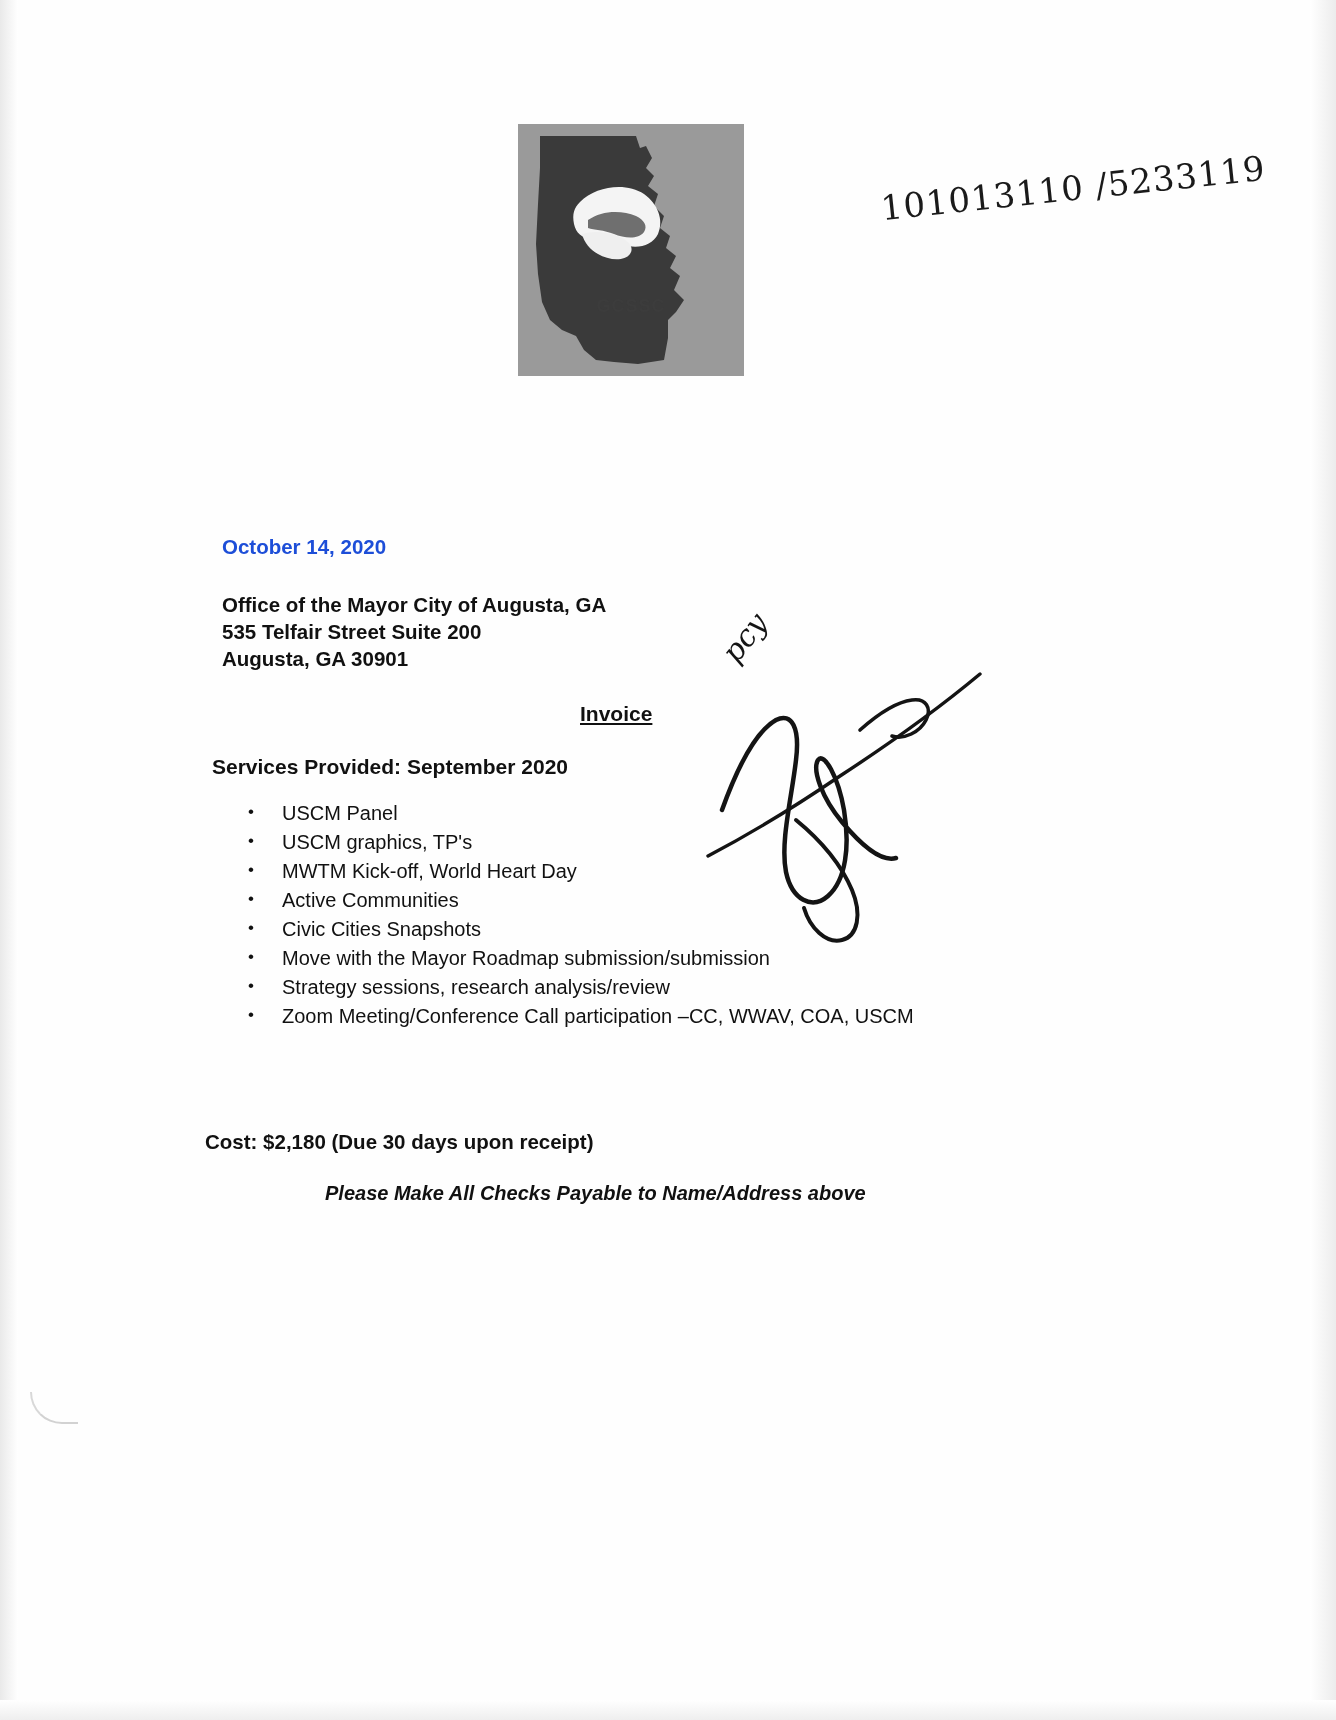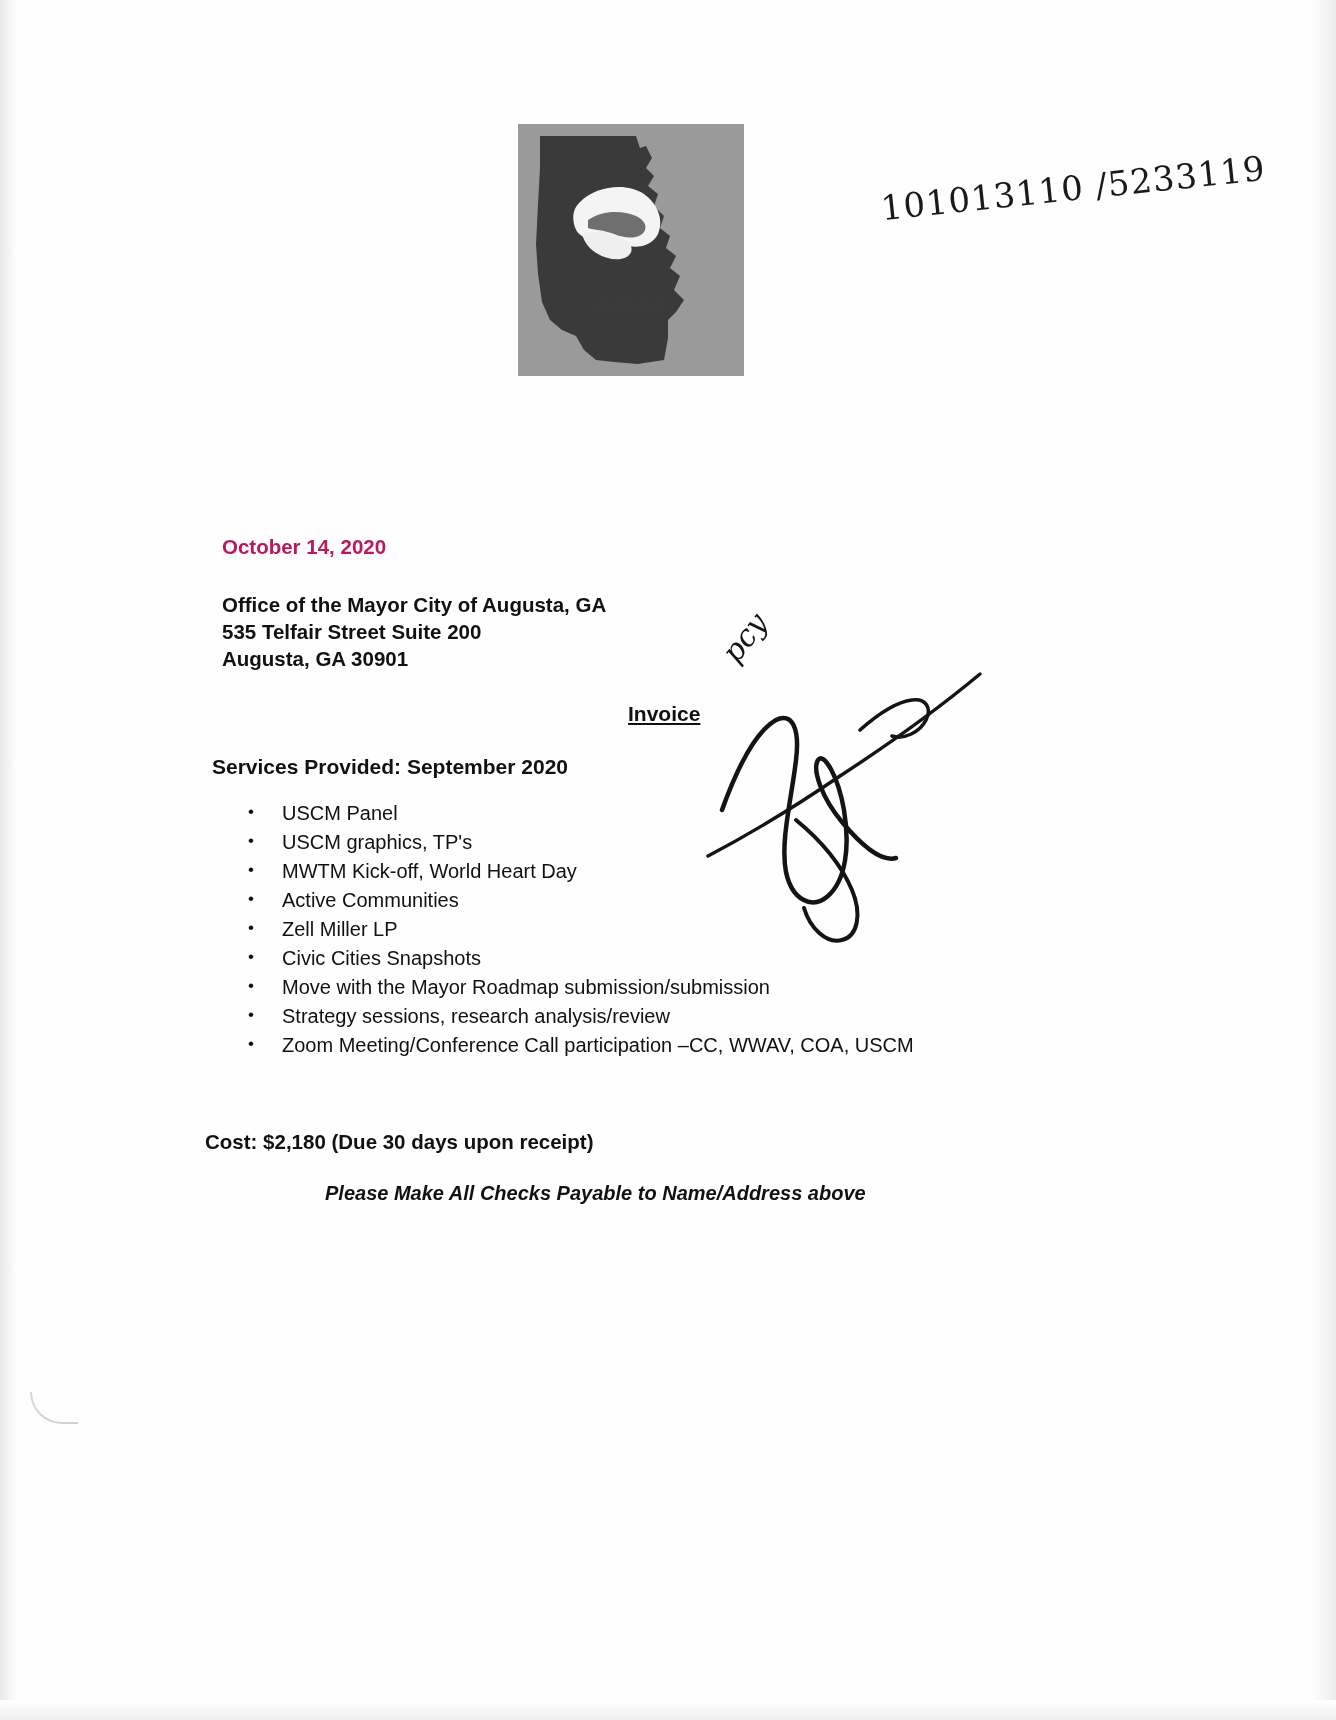--- a/index.html
+++ b/index.html
@@ -108,42 +108,41 @@
     color: #141414;
   }
 
   
   .date-line {
     position: absolute;
     left: 222px;
     top: 535px;
     font-size: 20.5px;
     font-weight: bold;
-    color: #be185d;
+    color: #1d4ed8;
   }
 
   .recipient {
     position: absolute;
     left: 222px;
     top: 591px;
     font-size: 20.5px;
     font-weight: bold;
     line-height: 27px;
     color: #111;
   }
 
   .invoice-title {
     position: absolute;
     left: 580px;
     top: 702px;
     font-size: 21px;
     font-weight: bold;
     text-decoration: underline;
     color: #111;
-    margin-left: 48px;
   }
 
   .services-line {
     position: absolute;
     left: 212px;
     top: 755px;
     font-size: 21px;
     font-weight: bold;
     color: #111;
   }
@@ -242,21 +241,20 @@
 
   <div class="invoice-title">Invoice</div>
 
   <div class="services-line">Services Provided:  September 2020</div>
 
   <ul class="services-list">
     <li>USCM Panel</li>
     <li>USCM graphics, TP's</li>
     <li>MWTM Kick-off, World Heart Day</li>
     <li>Active Communities</li>
-    <li>Zell Miller LP</li>
     <li>Civic Cities Snapshots</li>
     <li>Move with the Mayor Roadmap submission/submission</li>
     <li>Strategy sessions, research analysis/review</li>
     <li>Zoom Meeting/Conference Call participation –CC, WWAV, COA, USCM</li>
   </ul>
 
   <div class="cost-line">Cost: $2,180 (Due 30 days upon receipt)</div>
 
   <div class="payable-line">Please Make All Checks Payable to Name/Address above</div>
 

